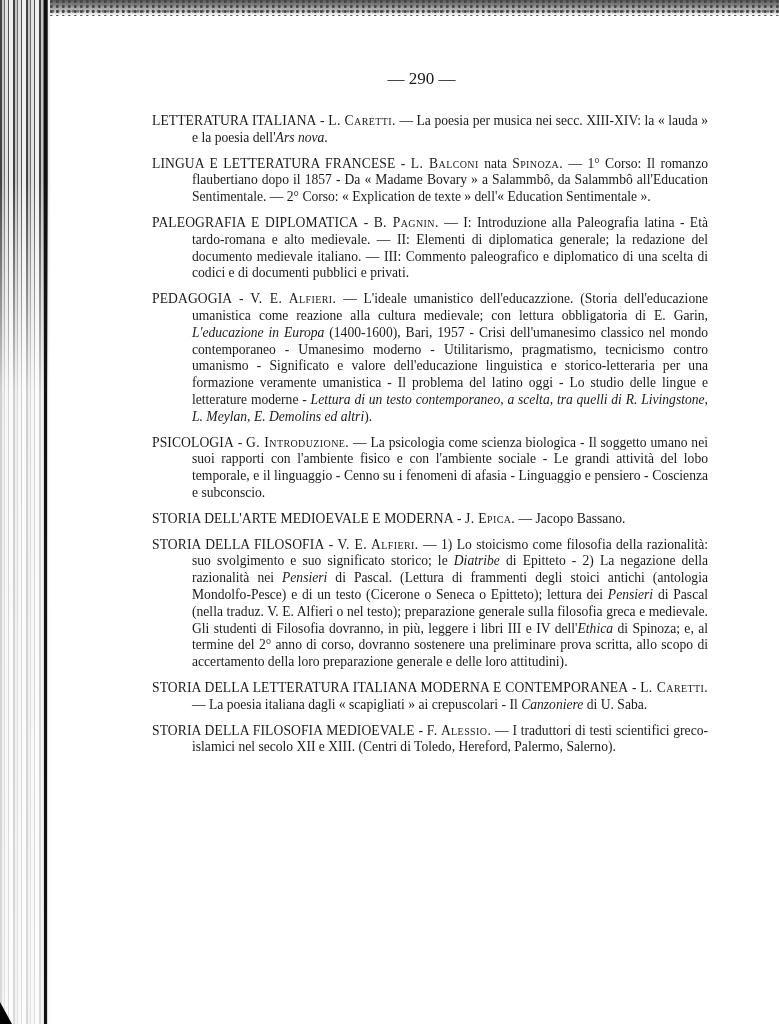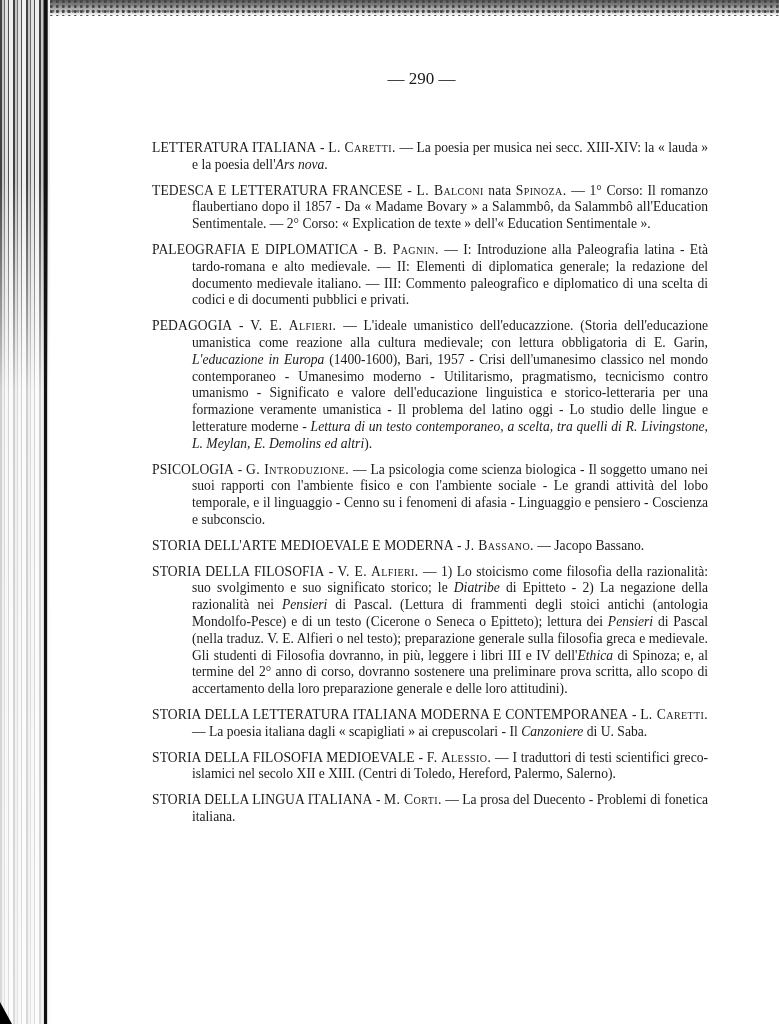--- a/index.html
+++ b/index.html
@@ -32,21 +32,21 @@
   }
   .corner {
     position: absolute; left: 0; bottom: 0; width: 0; height: 0;
     border-left: 12px solid #000; border-top: 22px solid transparent;
   }
   .page-number {
     position: absolute; top: 69px; left: 0; width: 779px; text-align: center;
     font-size: 17px; padding-left: 64px; box-sizing: border-box;
   }
   .entries {
-    position: absolute; left: 152px; top: 140px; width: 556px;
+    position: absolute; left: 152px; top: 113px; width: 556px;
   }
   .entry {
     font-size: 13.6px; line-height: 16.8px;
     text-align: justify;
     padding-left: 40px; text-indent: -40px;
     margin: 0 0 9px 0;
   }
   .subject { letter-spacing: 0.1px; }
   .author { font-variant: small-caps; letter-spacing: 0.4px; }
   .it { font-style: italic; }
@@ -57,22 +57,21 @@
 <div class="binding"></div>
 <div class="binding-fade"></div>
 <div class="binding-edge"></div>
 <div class="top-noise"></div>
 <div class="corner"></div>
 
 <div class="page-number">— 290 —</div>
 
 <div class="entries" id="entries">
     <p class="entry"><span class="subject">LETTERATURA ITALIANA</span><span> - </span><span class="author">L. Caretti.</span><span> — La poesia per musica nei secc. XIII-XIV: la « lauda » e la poesia dell'</span><span class="it">Ars nova</span><span>.</span></p>
-    <p class="entry"><span class="subject">TEDESCA E LETTERATURA FRANCESE</span><span> - </span><span class="author">L. Balconi</span><span> nata </span><span class="author">Spinoza.</span><span> — 1° Corso: Il romanzo flaubertiano dopo il 1857 - Da « Madame Bovary » a Salammbô, da Salammbô all'Education Sentimentale. — 2° Corso: « Explication de texte » dell'« Education Sentimentale ».</span></p>
+    <p class="entry"><span class="subject">LINGUA E LETTERATURA FRANCESE</span><span> - </span><span class="author">L. Balconi</span><span> nata </span><span class="author">Spinoza.</span><span> — 1° Corso: Il romanzo flaubertiano dopo il 1857 - Da « Madame Bovary » a Salammbô, da Salammbô all'Education Sentimentale. — 2° Corso: « Explication de texte » dell'« Education Sentimentale ».</span></p>
     <p class="entry"><span class="subject">PALEOGRAFIA E DIPLOMATICA</span><span> - </span><span class="author">B. Pagnin.</span><span> — I: Introduzione alla Paleografia latina - Età tardo-romana e alto medievale. — II: Elementi di diplomatica generale; la redazione del documento medievale italiano. — III: Commento paleografico e diplomatico di una scelta di codici e di documenti pubblici e privati.</span></p>
     <p class="entry"><span class="subject">PEDAGOGIA</span><span> - </span><span class="author">V. E. Alfieri.</span><span> — L'ideale umanistico dell'educazzione. (Storia dell'educazione umanistica come reazione alla cultura medievale; con lettura obbligatoria di E. Garin, </span><span class="it">L'educazione in Europa</span><span> (1400-1600), Bari, 1957 - Crisi dell'umanesimo classico nel mondo contemporaneo - Umanesimo moderno - Utilitarismo, pragmatismo, tecnicismo contro umanismo - Significato e valore dell'educazione linguistica e storico-letteraria per una formazione veramente umanistica - Il problema del latino oggi - Lo studio delle lingue e letterature moderne - </span><span class="it">Lettura di un testo contemporaneo, a scelta, tra quelli di R. Livingstone, L. Meylan, E. Demolins ed altri</span><span>).</span></p>
     <p class="entry"><span class="subject">PSICOLOGIA</span><span> - </span><span class="author">G. Introduzione.</span><span> — La psicologia come scienza biologica - Il soggetto umano nei suoi rapporti con l'ambiente fisico e con l'ambiente sociale - Le grandi attività del lobo temporale, e il linguaggio - Cenno su i fenomeni di afasia - Linguaggio e pensiero - Coscienza e subconscio.</span></p>
-    <p class="entry"><span class="subject">STORIA DELL'ARTE MEDIOEVALE E MODERNA</span><span> - </span><span class="author">J. Bassano.</span><span> — Jacopo Bassano.</span></p>
+    <p class="entry"><span class="subject">STORIA DELL'ARTE MEDIOEVALE E MODERNA</span><span> - </span><span class="author">J. Epica.</span><span> — Jacopo Bassano.</span></p>
     <p class="entry"><span class="subject">STORIA DELLA FILOSOFIA</span><span> - </span><span class="author">V. E. Alfieri.</span><span> — 1) Lo stoicismo come filosofia della razionalità: suo svolgimento e suo significato storico; le </span><span class="it">Diatribe</span><span> di Epitteto - 2) La negazione della razionalità nei </span><span class="it">Pensieri</span><span> di Pascal. (Lettura di frammenti degli stoici antichi (antologia Mondolfo-Pesce) e di un testo (Cicerone o Seneca o Epitteto); lettura dei </span><span class="it">Pensieri</span><span> di Pascal (nella traduz. V. E. Alfieri o nel testo); preparazione generale sulla filosofia greca e medievale. Gli studenti di Filosofia dovranno, in più, leggere i libri III e IV dell'</span><span class="it">Ethica</span><span> di Spinoza; e, al termine del 2° anno di corso, dovranno sostenere una preliminare prova scritta, allo scopo di accertamento della loro preparazione generale e delle loro attitudini).</span></p>
     <p class="entry"><span class="subject">STORIA DELLA LETTERATURA ITALIANA MODERNA E CONTEMPORANEA</span><span> - </span><span class="author">L. Caretti.</span><span> — La poesia italiana dagli « scapigliati » ai crepuscolari - Il </span><span class="it">Canzoniere</span><span> di U. Saba.</span></p>
     <p class="entry"><span class="subject">STORIA DELLA FILOSOFIA MEDIOEVALE</span><span> - </span><span class="author">F. Alessio.</span><span> — I traduttori di testi scientifici greco-islamici nel secolo XII e XIII. (Centri di Toledo, Hereford, Palermo, Salerno).</span></p>
-    <p class="entry"><span class="subject">STORIA DELLA LINGUA ITALIANA</span><span> - </span><span class="author">M. Corti.</span><span> — La prosa del Duecento - Problemi di fonetica italiana.</span></p>
   </div>
 
 </body></html>

